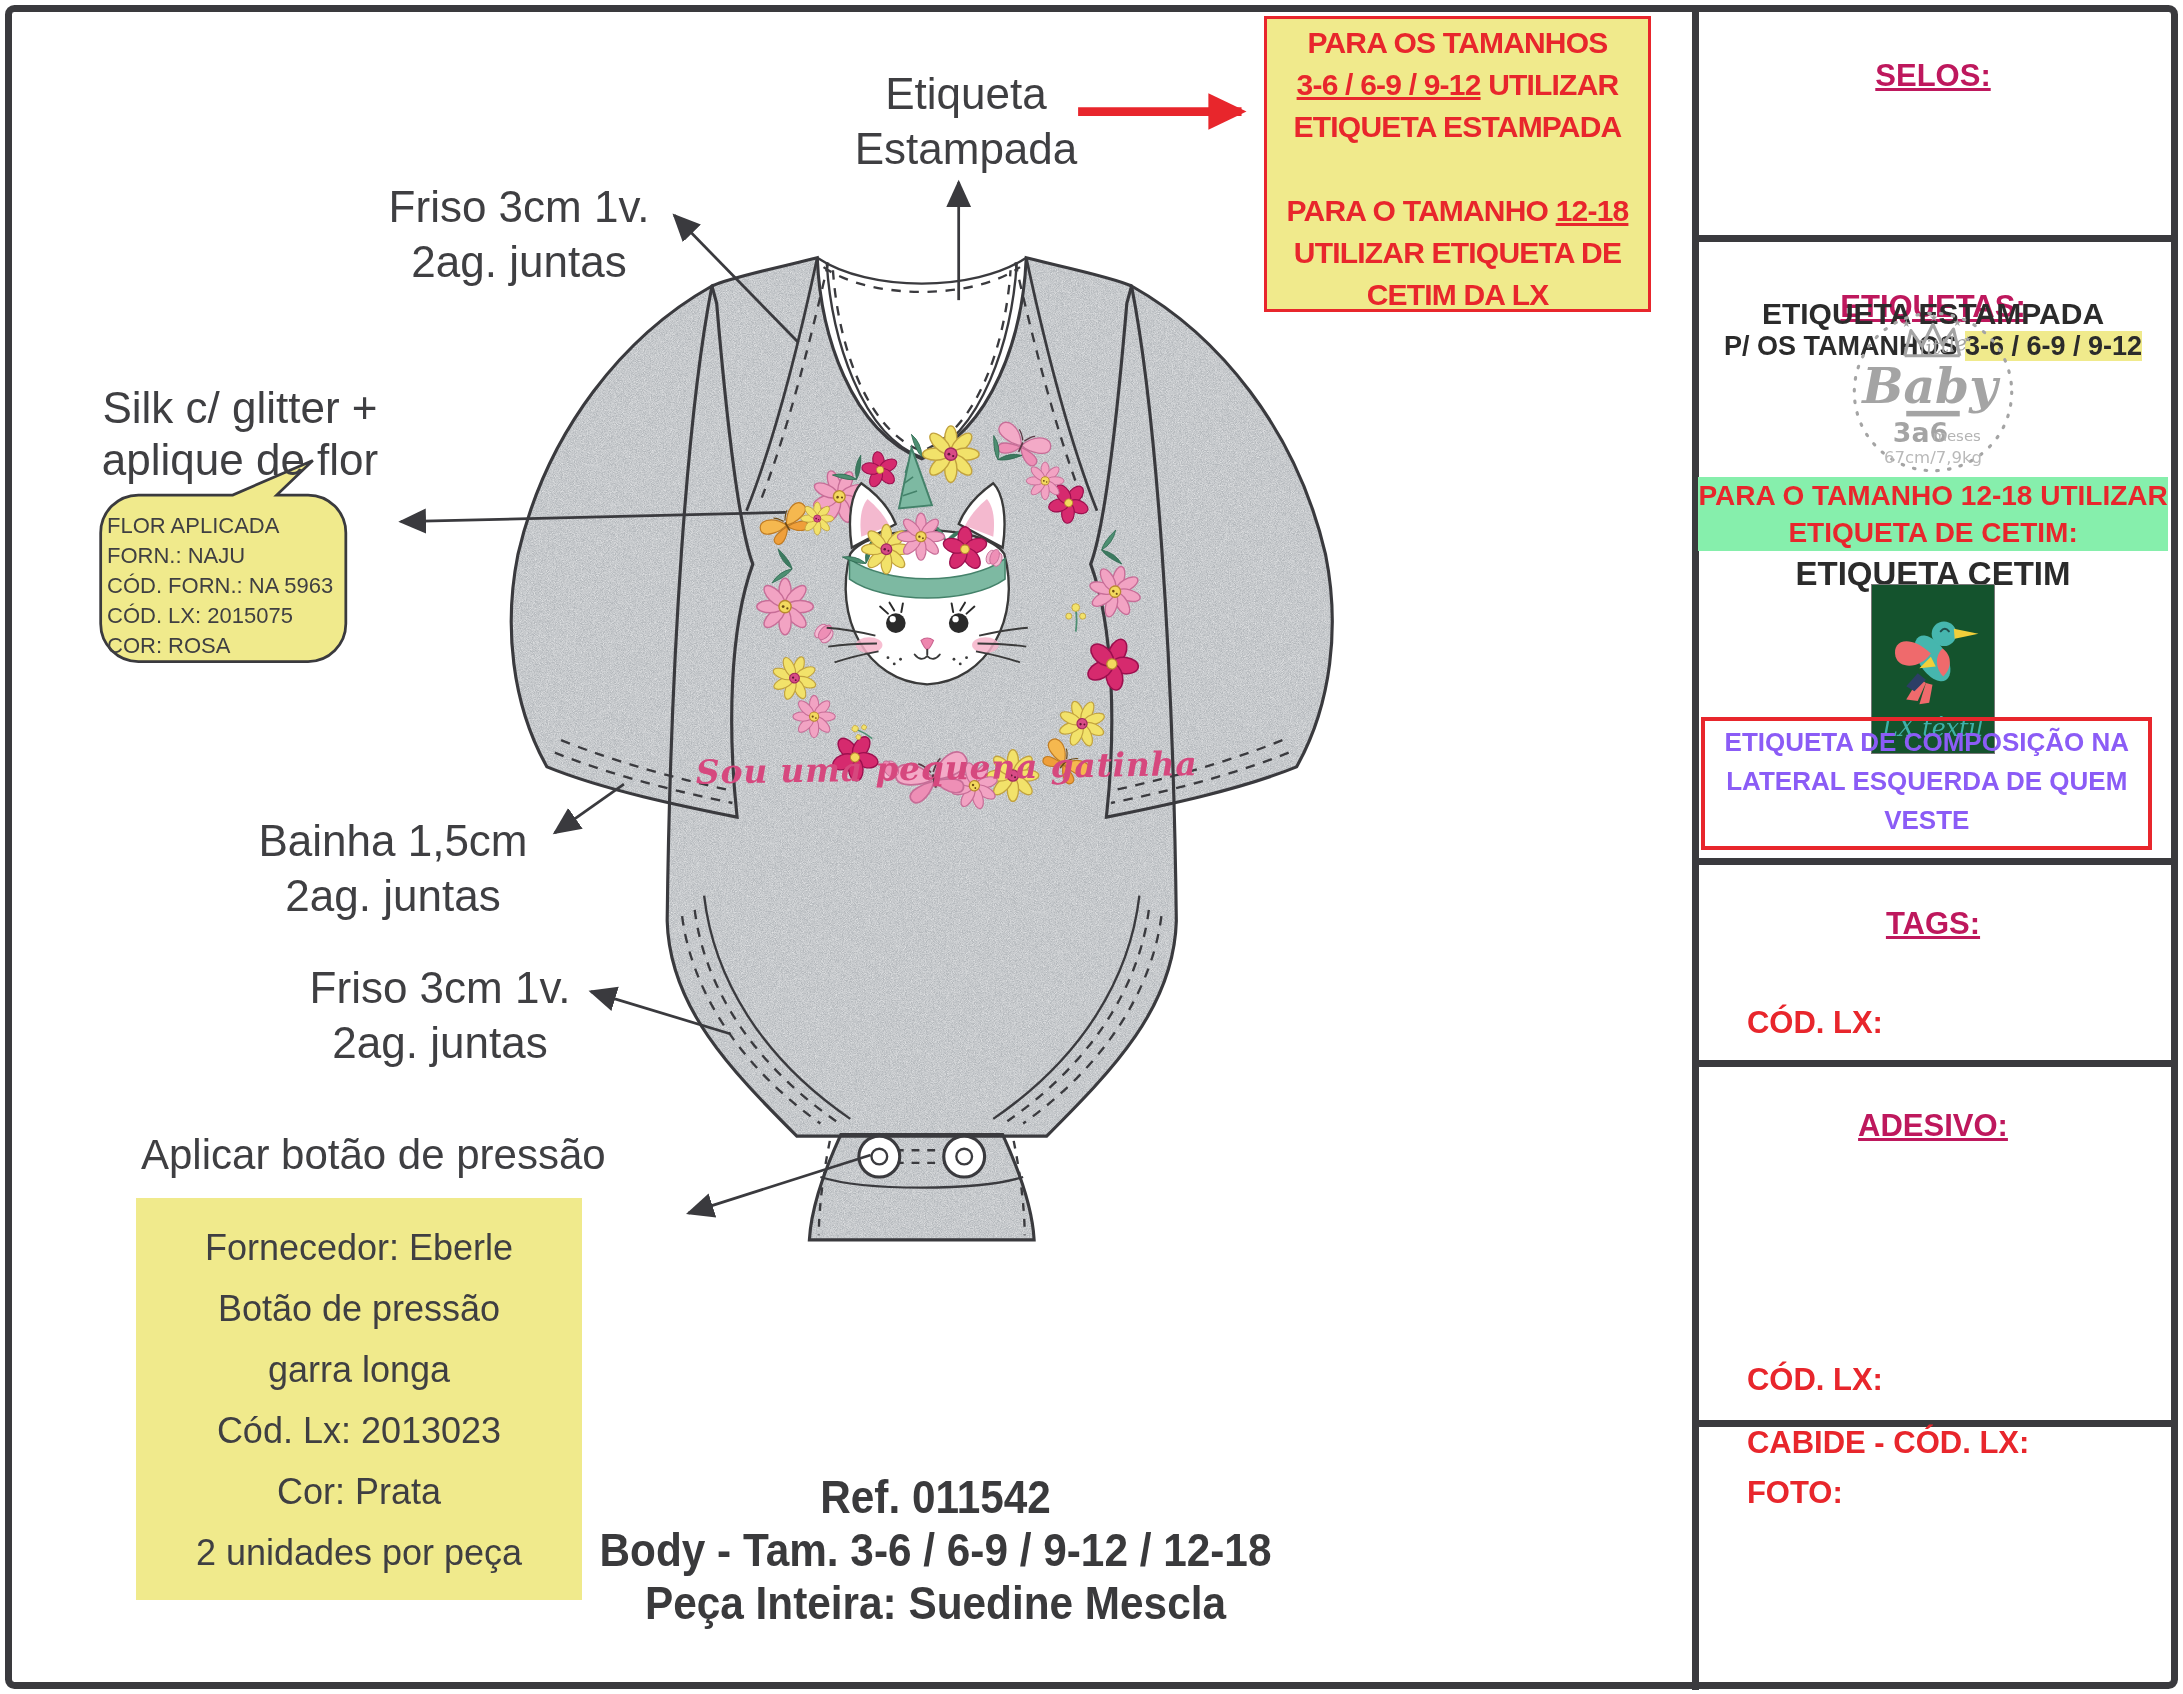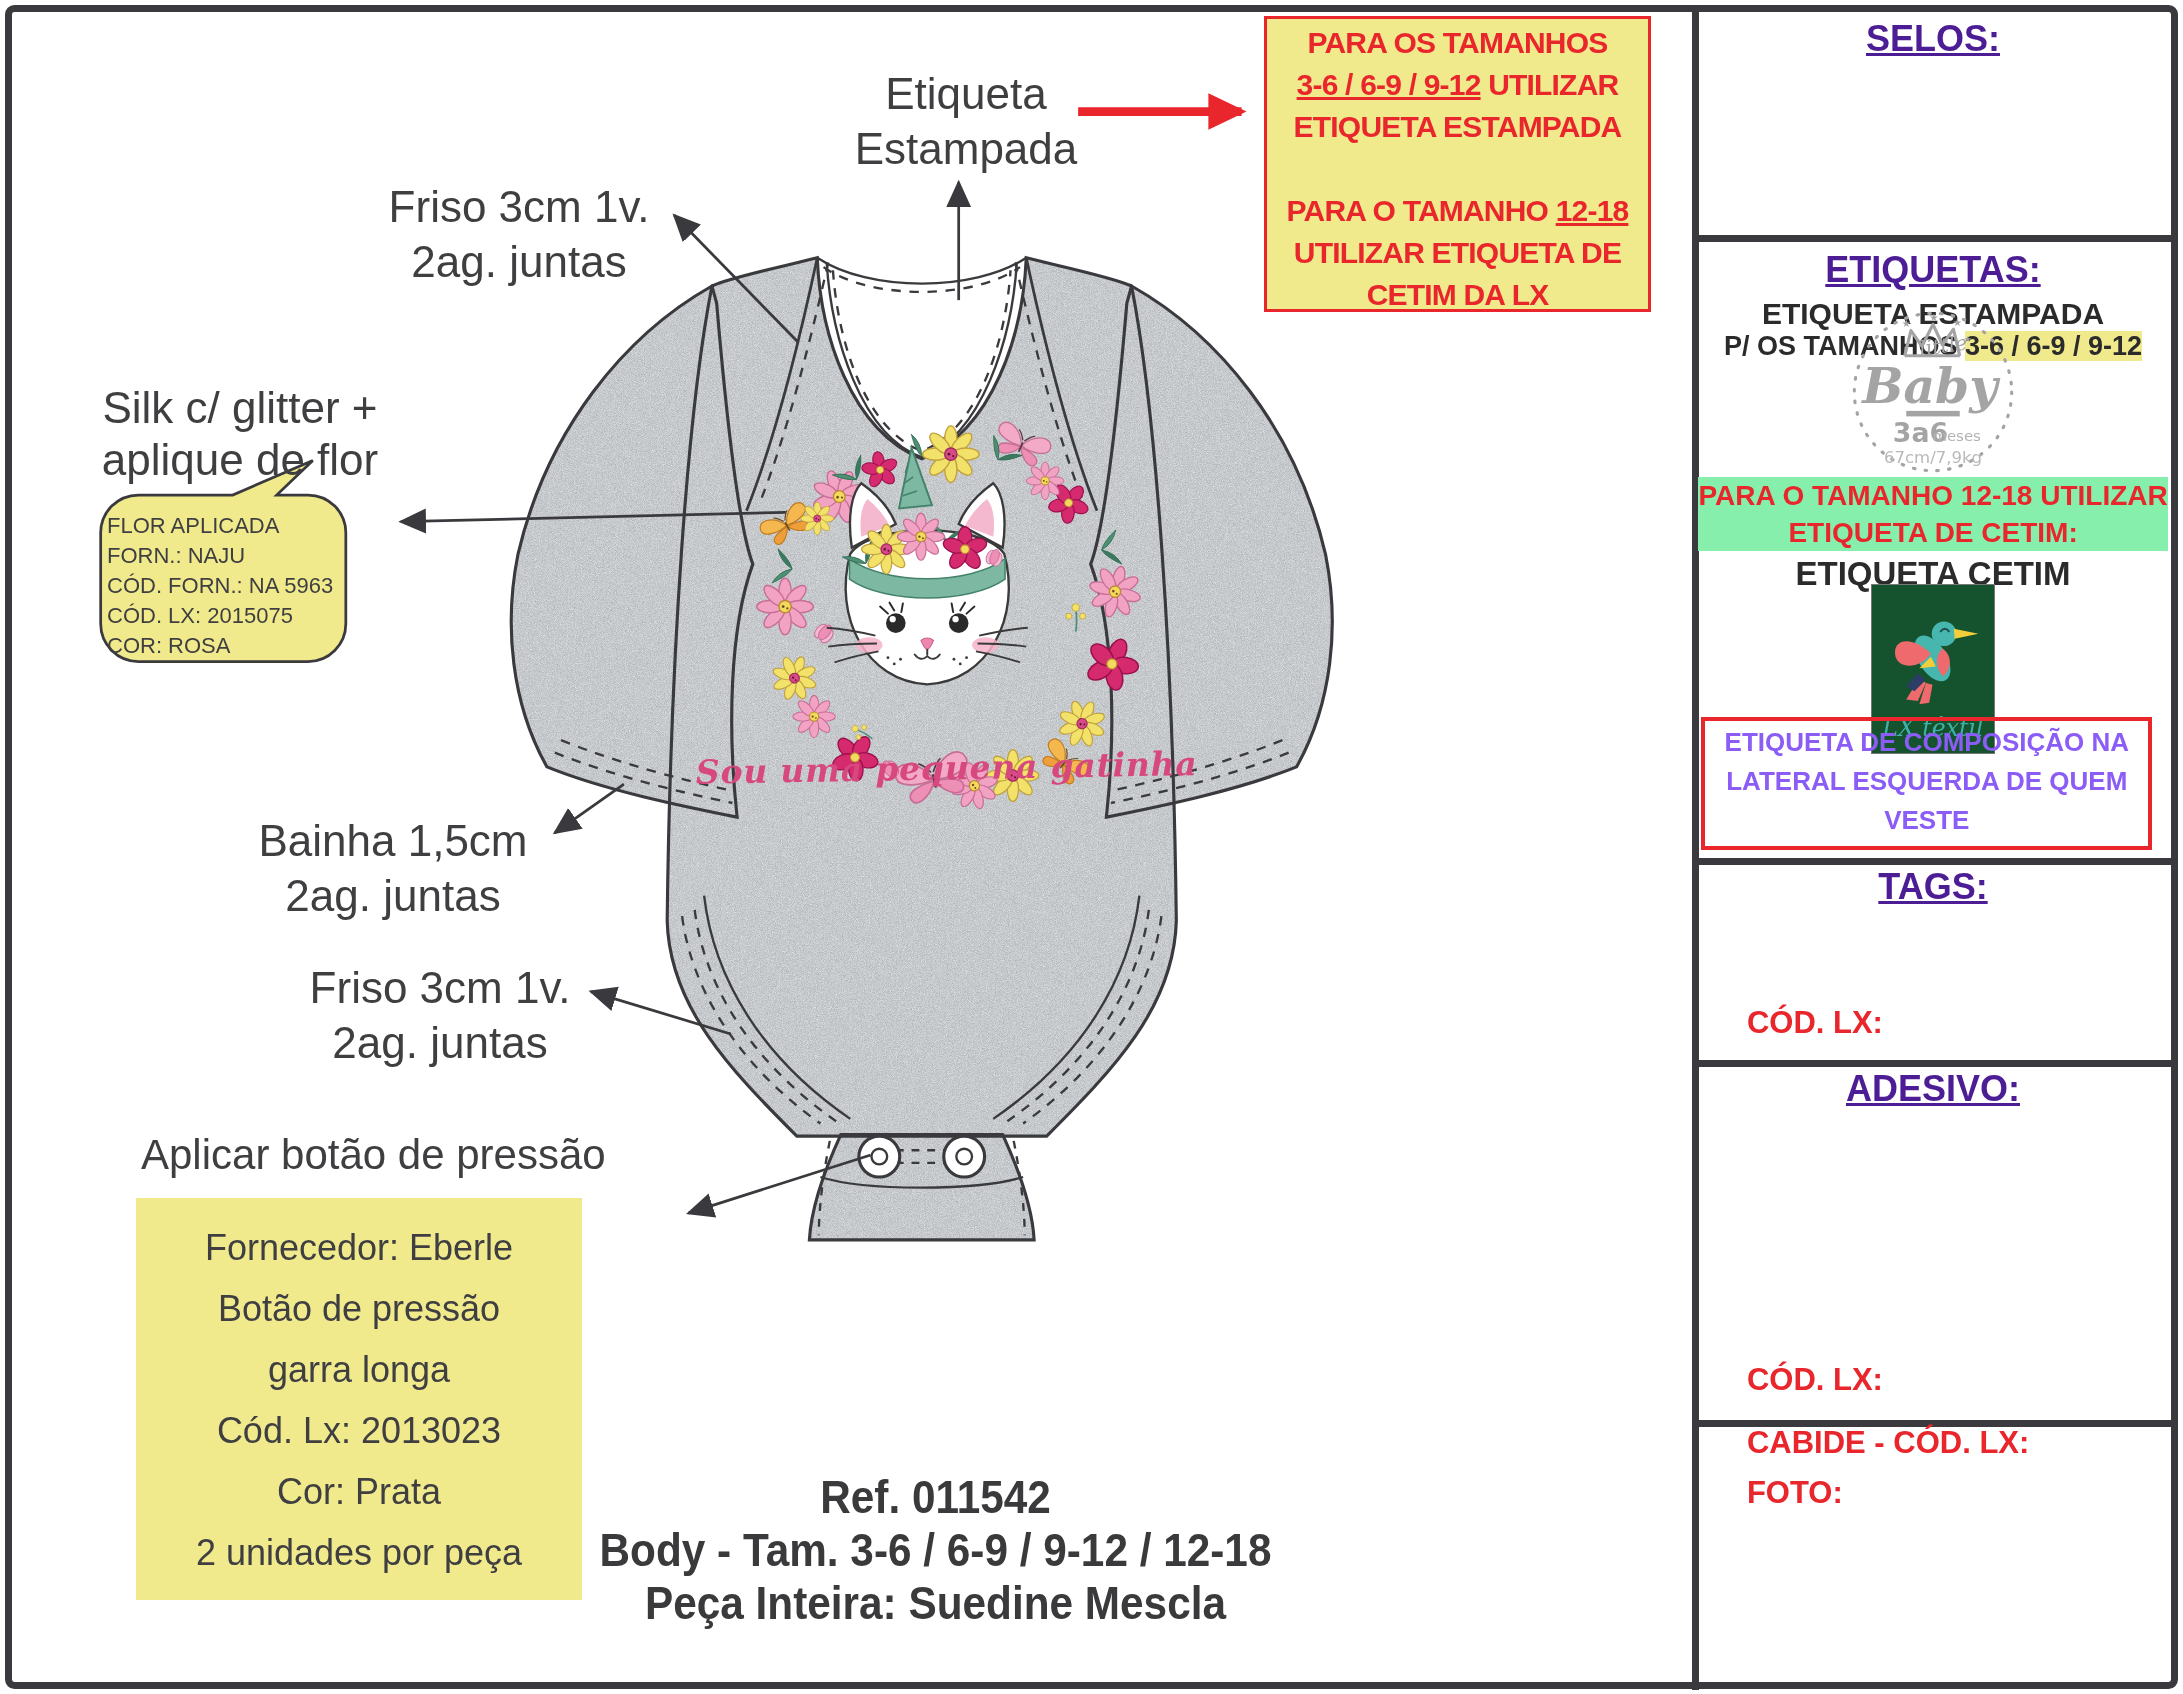--- a/index.html
+++ b/index.html
@@ -15,22 +15,22 @@
             border:3.1px solid #e8262c;color:#e8262c;font-weight:bold;font-size:30px;line-height:42px;
             text-align:center;letter-spacing:-0.8px;padding-top:3.1px;box-sizing:border-box;}
   .bubble-text{position:absolute;left:107px;top:511px;width:233px;color:#3f3f42;
                font-size:22px;line-height:30px;text-align:left;}
   .botao-box{position:absolute;left:136px;top:1198px;width:446px;height:402px;background:#f0ea8c;
              color:#3f3f42;font-size:36px;line-height:61px;text-align:center;padding-top:19px;
              box-sizing:border-box;}
   .footer{position:absolute;left:503px;top:1471px;width:865px;text-align:center;color:#3a3a3c;
           font-weight:bold;font-size:46px;line-height:53px;transform:scaleX(.92);}
   .sidebar{position:absolute;left:1695px;top:11.8px;width:476px;height:1676px;color:#2b2b2b;}
-  .sb-title{position:absolute;width:100%;text-align:center;color:#4c1d95;font-weight:bold;
-            font-size:36px;text-decoration:underline;}
+  .sb-title{position:absolute;width:100%;text-align:center;color:#be185d;font-weight:bold;
+            font-size:31px;text-decoration:underline;margin-top:40px;}
   .sb-line{position:absolute;width:100%;text-align:center;font-weight:bold;font-size:30px;}
   .sb-cod{position:absolute;left:7.9px;color:#e8262c;font-weight:bold;font-size:31px;margin-left:44px;}
   .hl{background:#f0ea8c;}
   .cetim-hl{position:absolute;left:3.1px;top:465px;width:470px;background:#86efac;color:#e8262c;
             font-weight:bold;font-size:28px;line-height:37px;text-align:center;}
   .comp-box{position:absolute;left:6.3px;top:705px;width:451px;height:133px;border:4.7px solid #e8262c;
             box-sizing:border-box;color:#8b5cf6;font-weight:bold;font-size:26px;line-height:39px;
             text-align:center;padding:2.4px 4.7px;}
   .label-box{position:absolute;left:176px;top:572px;width:124px;height:170px;border:1.6px solid #777;
              box-sizing:border-box;background:#14532d;}

